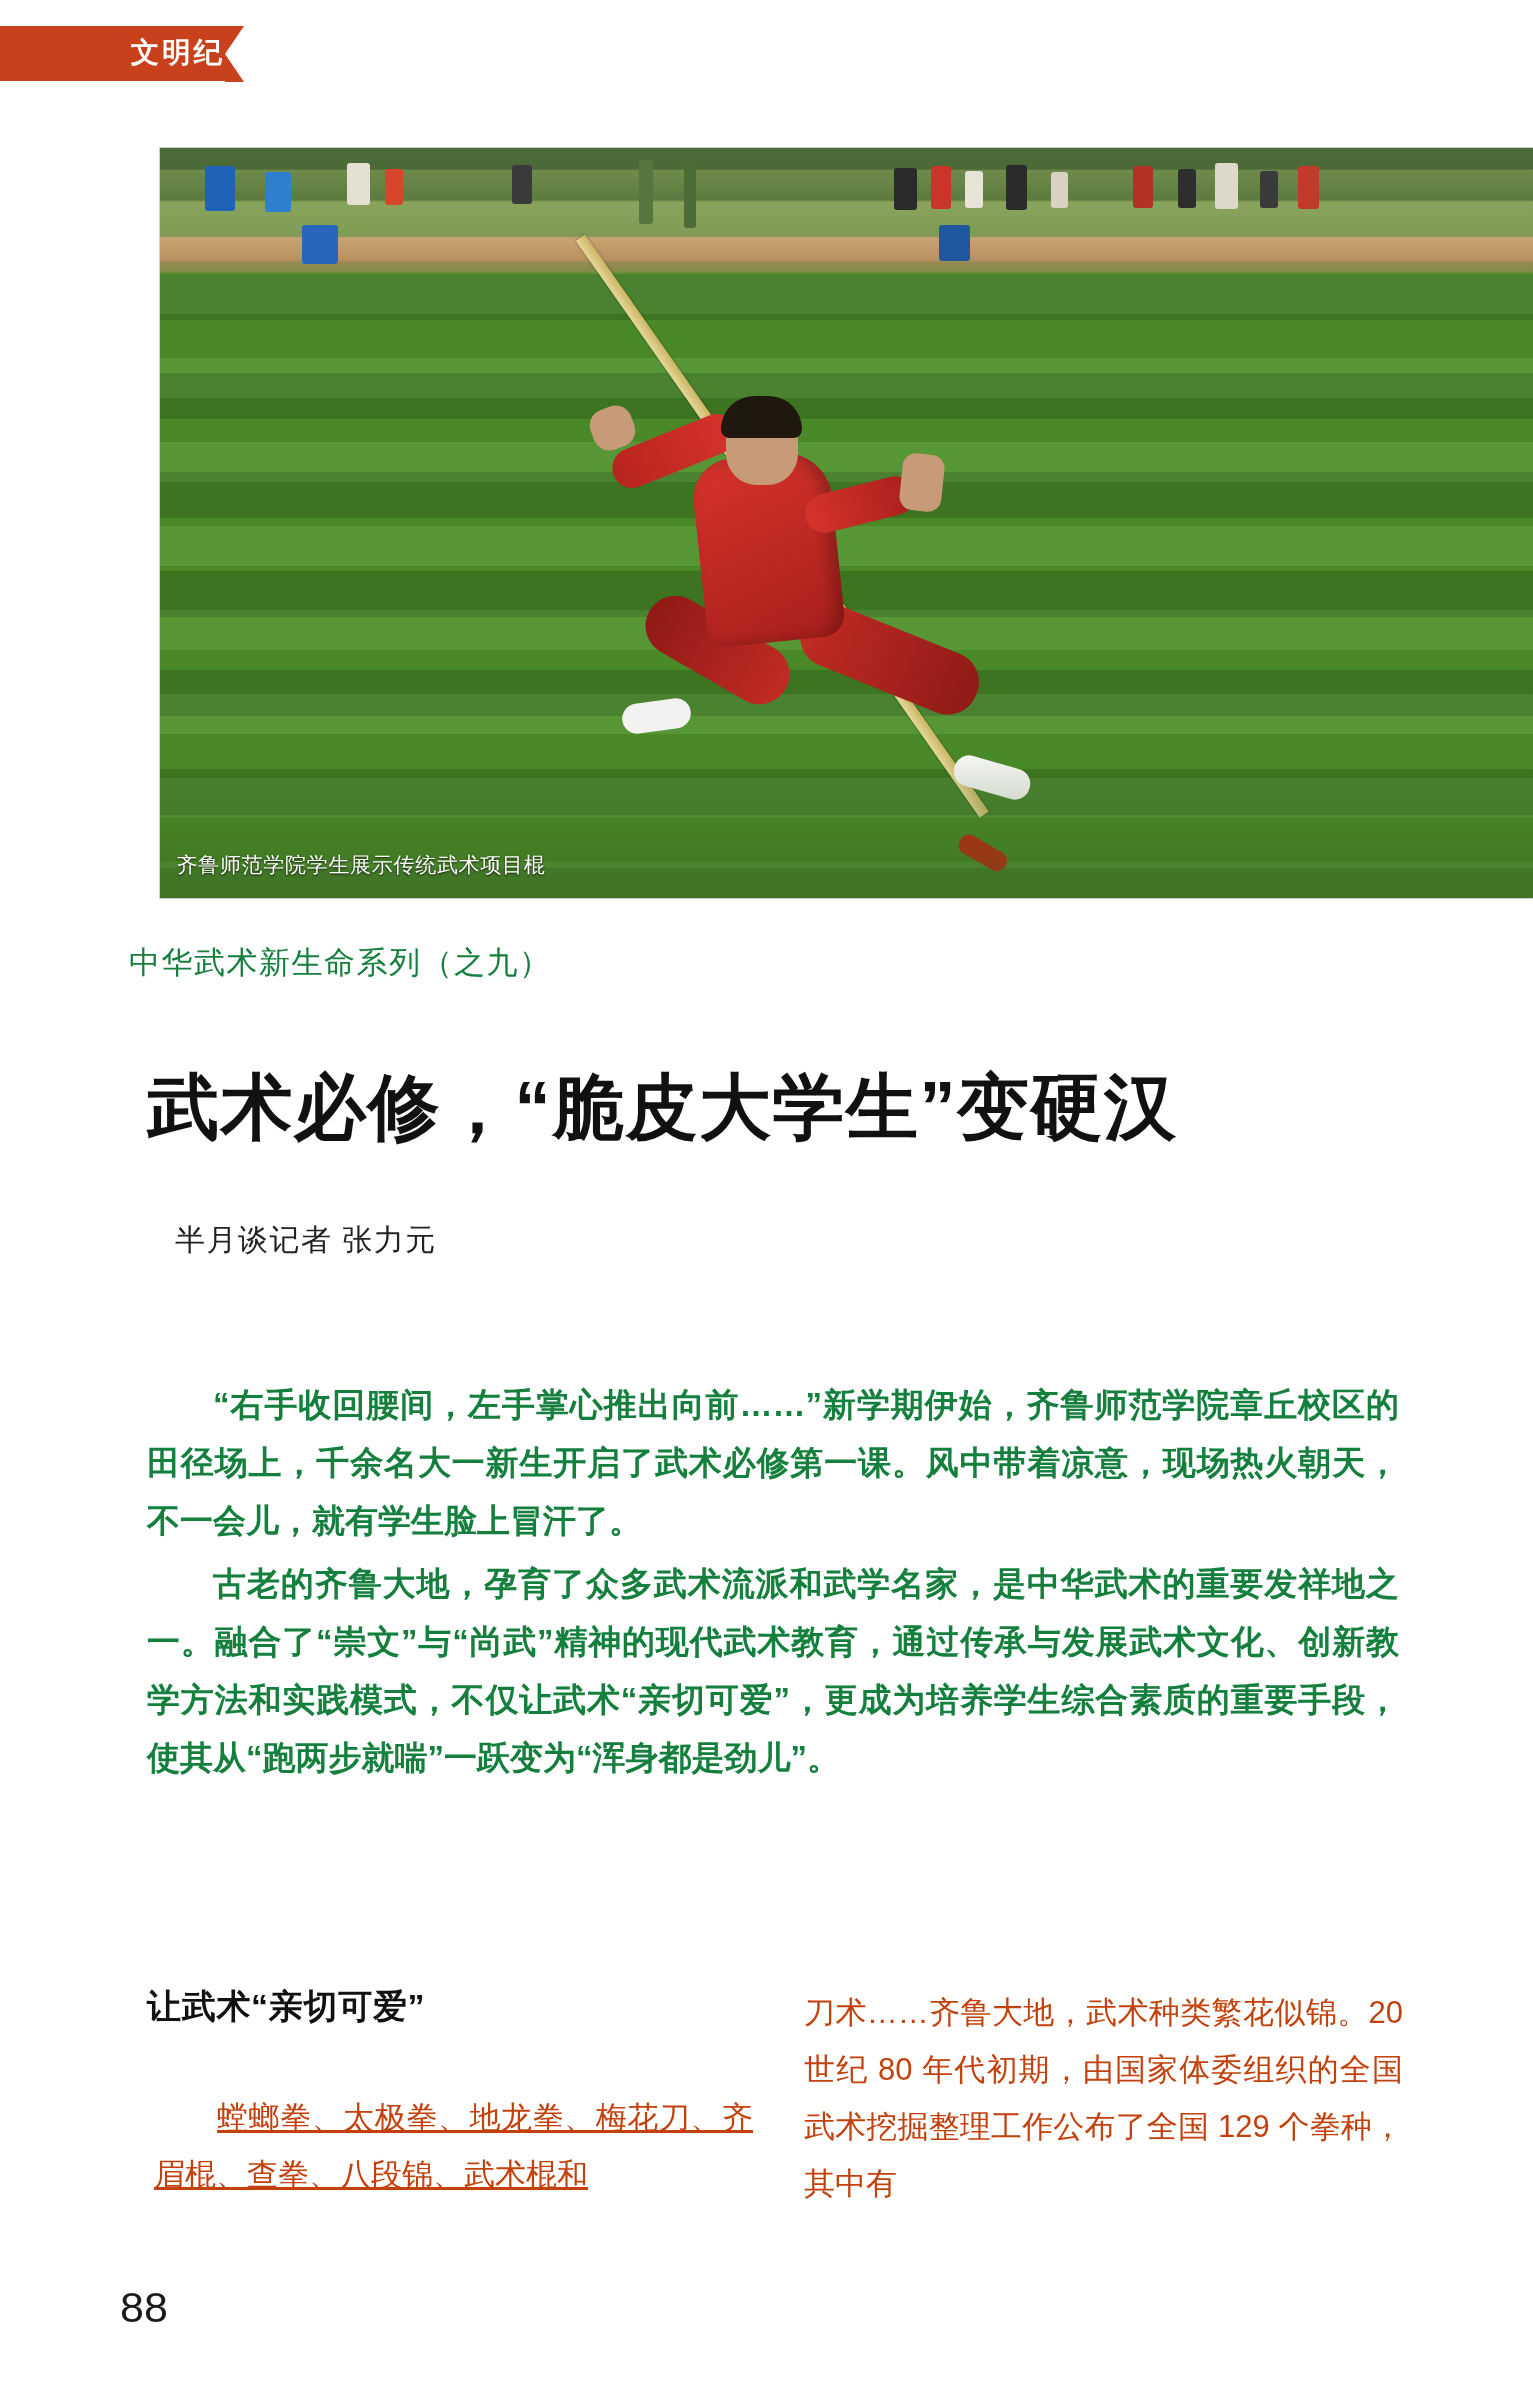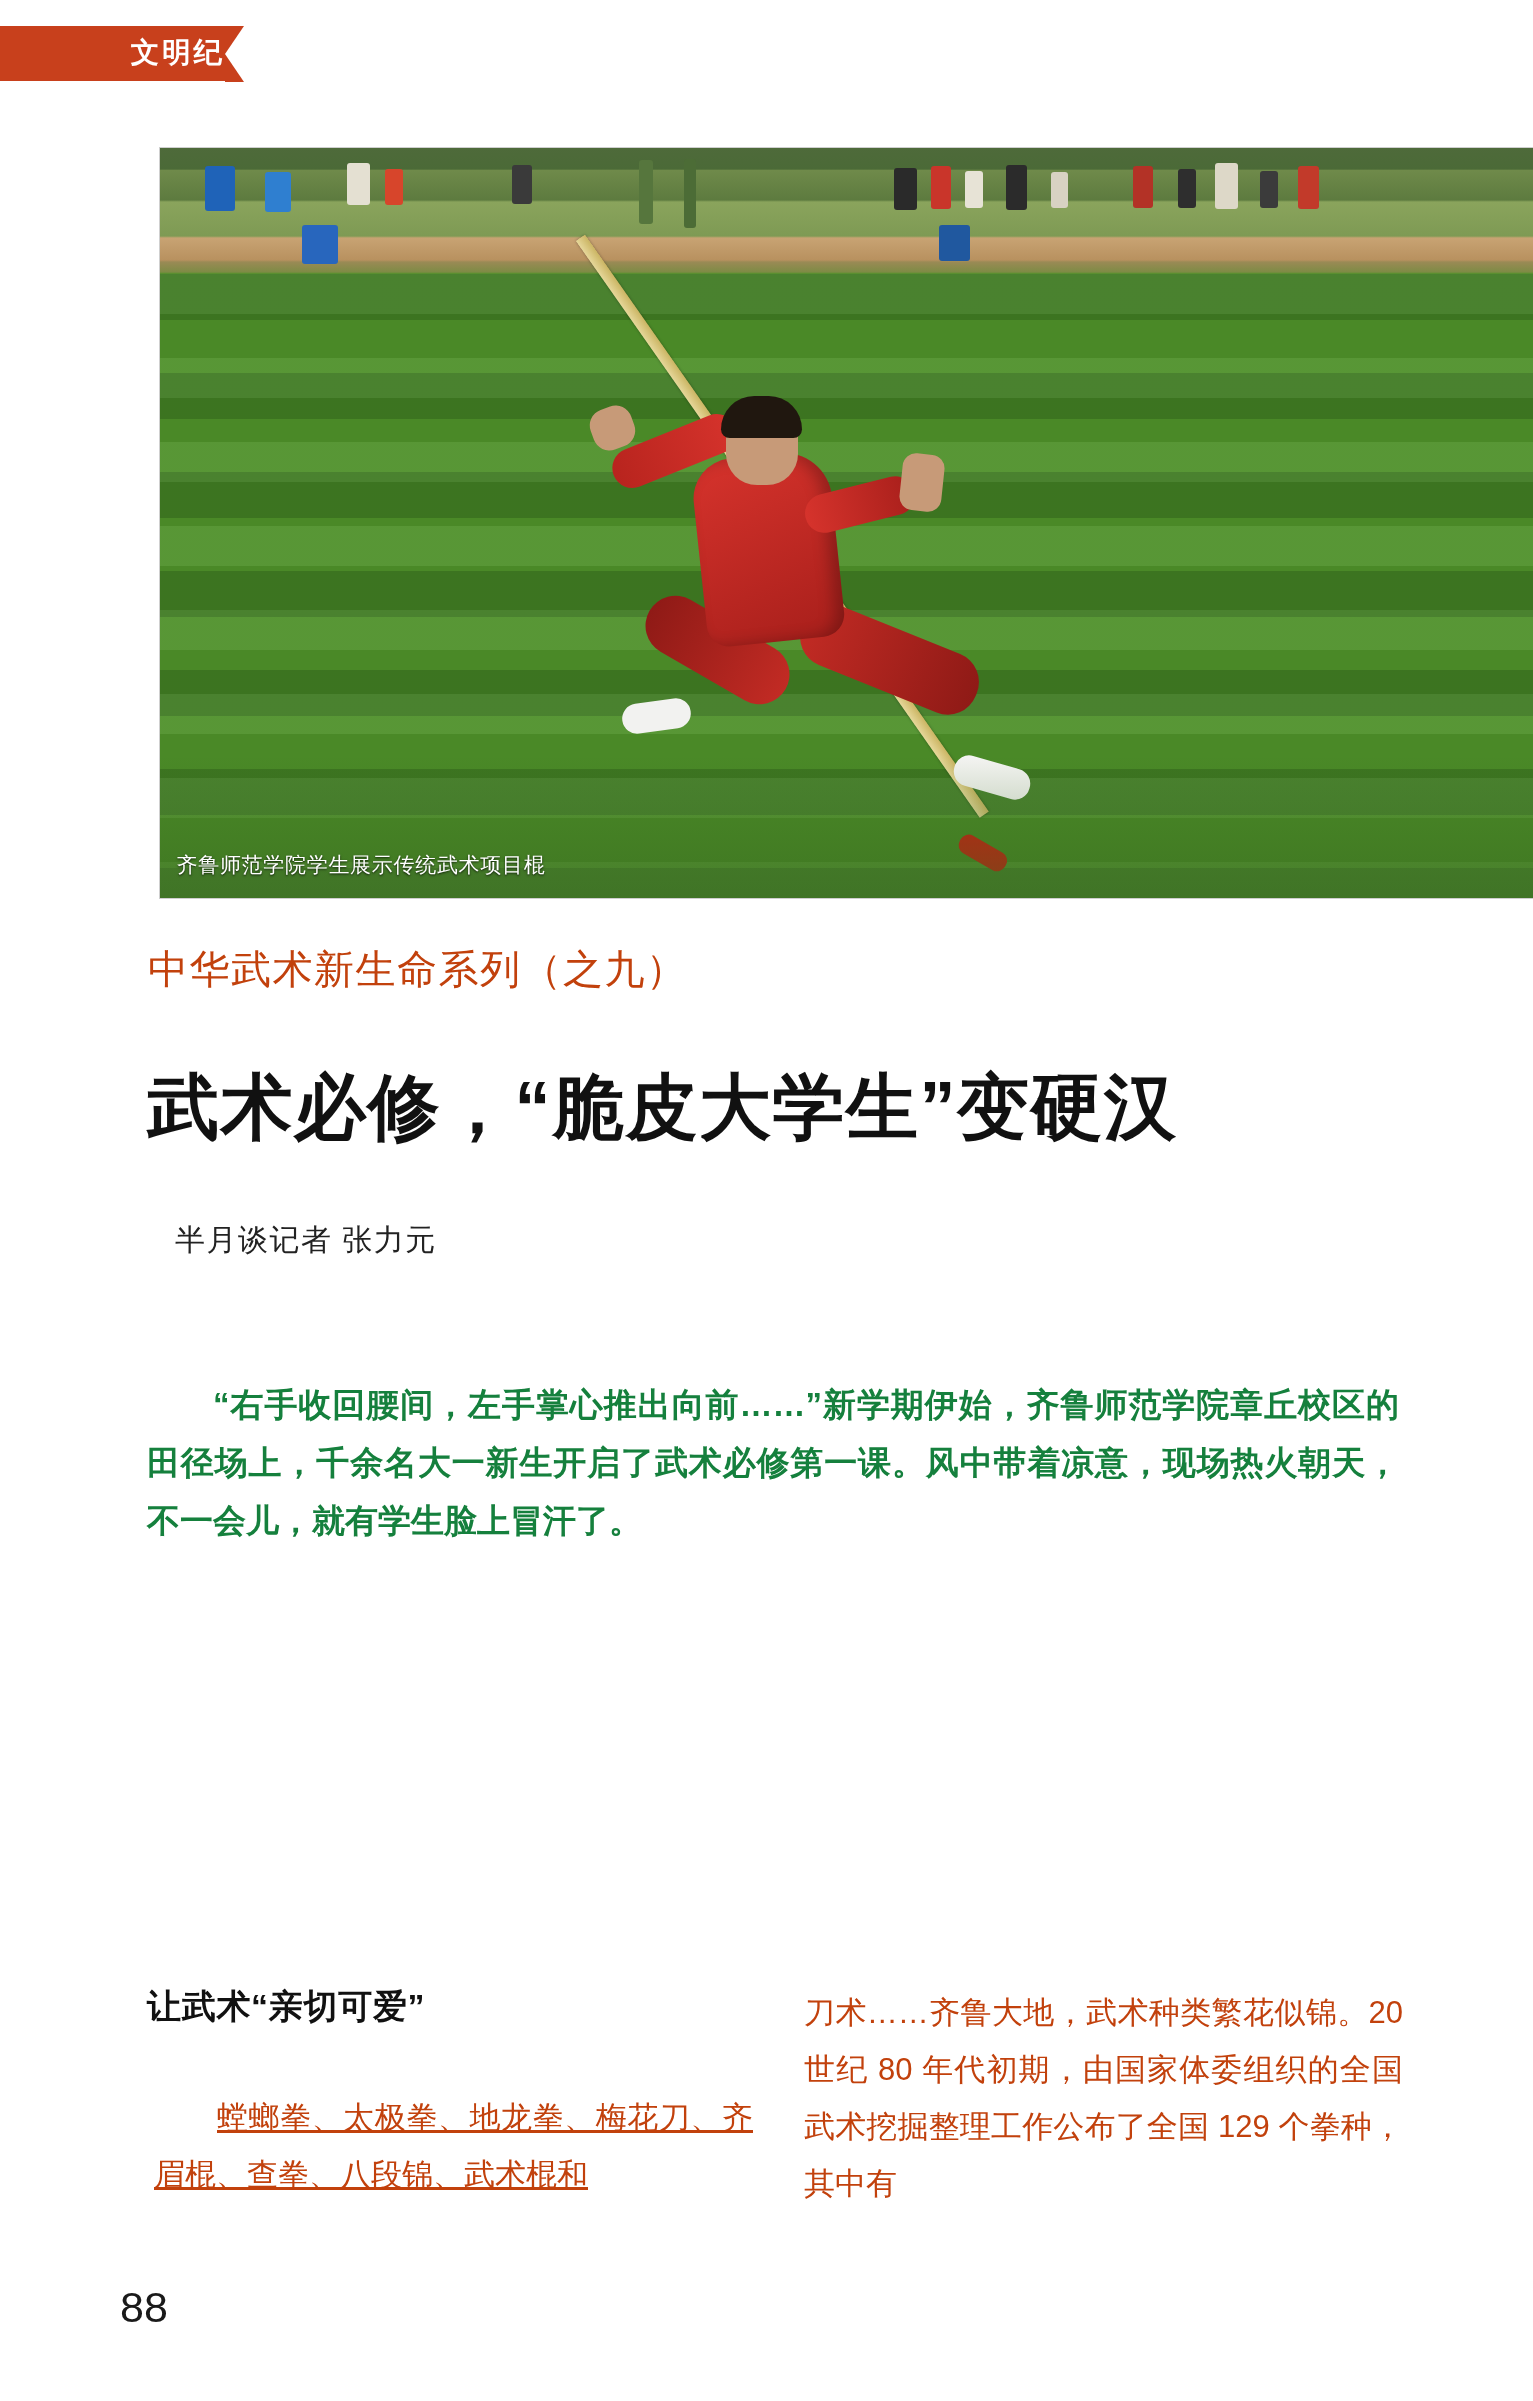--- a/index.html
+++ b/index.html
@@ -215,24 +215,24 @@
     color: #ffffff;
     font-size: 21px;
     letter-spacing: 0.7px;
     text-shadow: 0 0.7px 2.2px rgba(0,0,0,.8);
     font-family: "Liberation Sans", sans-serif;
   }
 
   
   .series-line {
     position: absolute;
-    left: 148px;
+    left: 129px;
     top: 942px;
-    font-size: 40px;
-    color: #c2410c;
+    font-size: 31px;
+    color: #15803d;
     letter-spacing: 1.5px;
     font-family: "Liberation Sans", sans-serif;
   }
   .headline {
     position: absolute;
     left: 147px;
     top: 1012px;
     font-size: 72px;
     font-weight: bold;
     color: #111111;
@@ -366,20 +366,21 @@
 </div>
 
 <div class="series-line">中华武术新生命系列（之九）</div>
 
 <h1 class="headline">武术必修，“脆皮大学生”变硬汉</h1>
 
 <div class="byline">半月谈记者 张力元</div>
 
 <div class="lead">
   <p>“右手收回腰间，左手掌心推出向前……”新学期伊始，齐鲁师范学院章丘校区的田径场上，千余名大一新生开启了武术必修第一课。风中带着凉意，现场热火朝天，不一会儿，就有学生脸上冒汗了。</p>
+  <p>古老的齐鲁大地，孕育了众多武术流派和武学名家，是中华武术的重要发祥地之一。融合了“崇文”与“尚武”精神的现代武术教育，通过传承与发展武术文化、创新教学方法和实践模式，不仅让武术“亲切可爱”，更成为培养学生综合素质的重要手段，使其从“跑两步就喘”一跃变为“浑身都是劲儿”。</p>
 </div>
 
 <div class="subhead">让武术“亲切可爱”</div>
 
 <div class="col-left">
   <p class="indent">螳螂拳、太极拳、地龙拳、梅花刀、齐眉棍、查拳、八段锦、武术棍和</p>
 </div>
 <div class="col-right">
   <p>刀术……齐鲁大地，武术种类繁花似锦。20 世纪 80 年代初期，由国家体委组织的全国武术挖掘整理工作公布了全国 129 个拳种，其中有</p>
 </div>

